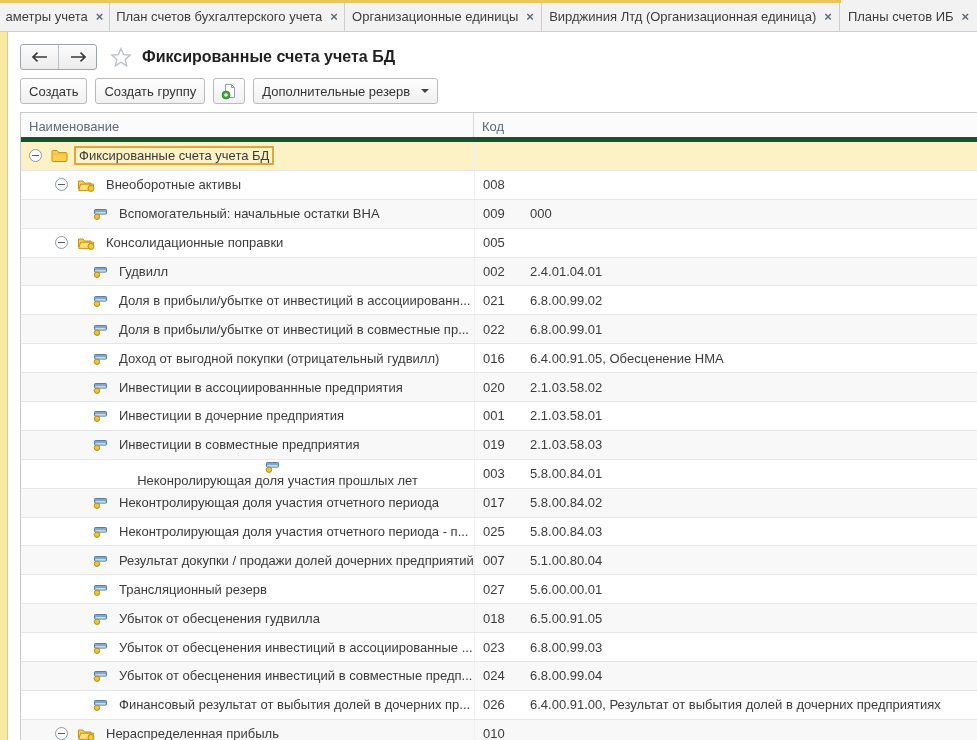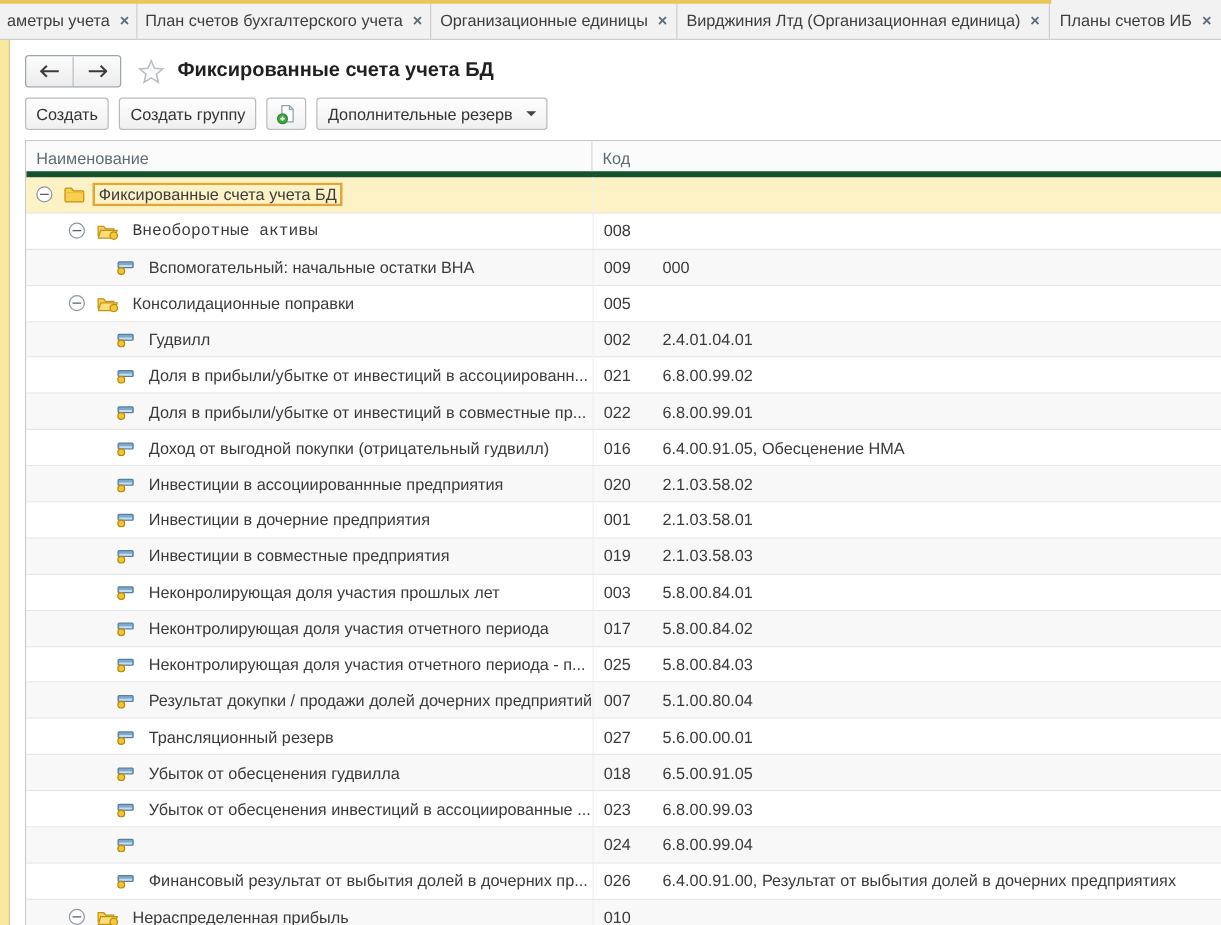--- a/index.html
+++ b/index.html
@@ -153,21 +153,21 @@
               <path d="M1 3.6 C1 3 1.4 2.5 2 2.5 H6.1 L7.7 4.6 H15 C15.6 4.6 16 5 16 5.6 V12.4 C16 13 15.6 13.5 15 13.5 H2 C1.4 13.5 1 13 1 12.4 Z" fill="#F9CF4D" stroke="#C1931A"></path>
               <path d="M1.2 6 H15.8" stroke="#EDBE3A"></path>
             </svg>
           </span>
           <span class="nametext">Фиксированные счета учета БД</span>
         </div>
         <div class="cell-code"></div>
         <div class="cell-accounts"></div>
       </div>
       <div class="row">
-        <div class="cell-name" style="padding-left: 34px; font-family: Liberation Mono, monospace;">
+        <div class="cell-name" style="padding-left: 34px;">
           <span class="expander"></span>
           <span class="row-icon">
             <svg width="18" height="15" viewBox="0 0 18 15">
               <path d="M1.5 12 V4 H6 L7.5 6 H14 V8" fill="#F9CF4D" stroke="#C1931A"></path>
               <path d="M3.6 7.2 H16.8 L14.8 13.4 H1.7 Z" fill="#FBDE7A" stroke="#C1931A"></path>
               <circle cx="14" cy="11.4" r="3" fill="#F6C838" stroke="#B8900F"></circle>
             </svg>
           </span>
           <span class="nametext">Внеоборотные активы</span>
         </div>
@@ -303,21 +303,21 @@
               <rect x="2.4" y="5" width="10.2" height="1.6" fill="#C9DCEA"></rect>
               <circle cx="4" cy="9.7" r="2.7" fill="#F2C431" stroke="#B28A0E"></circle>
             </svg>
           </span>
           <span class="nametext">Инвестиции в совместные предприятия</span>
         </div>
         <div class="cell-code">019</div>
         <div class="cell-accounts">2.1.03.58.03</div>
       </div>
       <div class="row">
-        <div class="cell-name" style="padding-left: 60px;">
+        <div class="cell-name" style="padding-left: 60px; flex-direction: column;">
           <span class="leaf-spacer"></span>
           <span class="row-icon">
             <svg width="15" height="13" viewBox="0 0 15 13">
               <rect x="1.5" y="2.5" width="12" height="4.6" rx="0.8" fill="#7FA9CB" stroke="#567FA2"></rect>
               <rect x="2.4" y="5" width="10.2" height="1.6" fill="#C9DCEA"></rect>
               <circle cx="4" cy="9.7" r="2.7" fill="#F2C431" stroke="#B28A0E"></circle>
             </svg>
           </span>
           <span class="nametext">Неконролирующая доля участия прошлых лет</span>
         </div>
@@ -417,20 +417,21 @@
       <div class="row stripe">
         <div class="cell-name" style="padding-left: 60px;">
           <span class="leaf-spacer"></span>
           <span class="row-icon">
             <svg width="15" height="13" viewBox="0 0 15 13">
               <rect x="1.5" y="2.5" width="12" height="4.6" rx="0.8" fill="#7FA9CB" stroke="#567FA2"></rect>
               <rect x="2.4" y="5" width="10.2" height="1.6" fill="#C9DCEA"></rect>
               <circle cx="4" cy="9.7" r="2.7" fill="#F2C431" stroke="#B28A0E"></circle>
             </svg>
           </span>
+          <span class="nametext">Убыток от обесценения инвестиций в совместные предп...</span>
         </div>
         <div class="cell-code">024</div>
         <div class="cell-accounts">6.8.00.99.04</div>
       </div>
       <div class="row">
         <div class="cell-name" style="padding-left: 60px;">
           <span class="leaf-spacer"></span>
           <span class="row-icon">
             <svg width="15" height="13" viewBox="0 0 15 13">
               <rect x="1.5" y="2.5" width="12" height="4.6" rx="0.8" fill="#7FA9CB" stroke="#567FA2"></rect>

